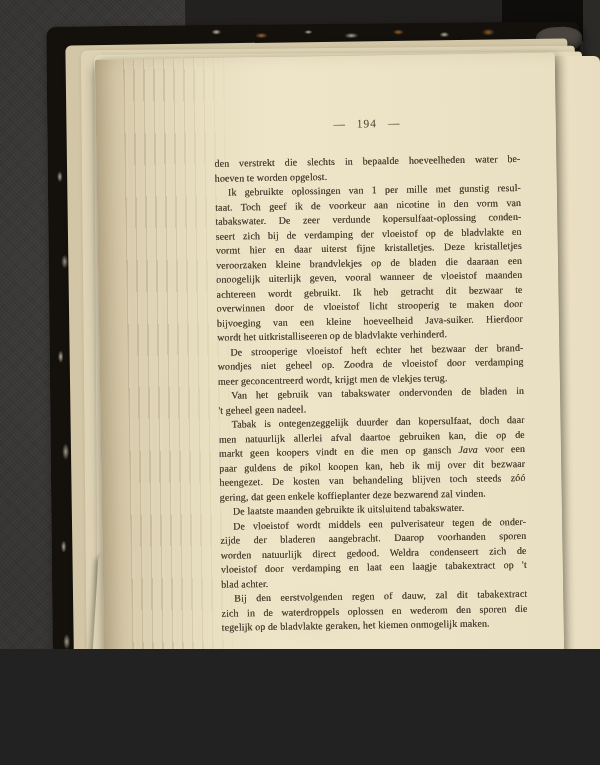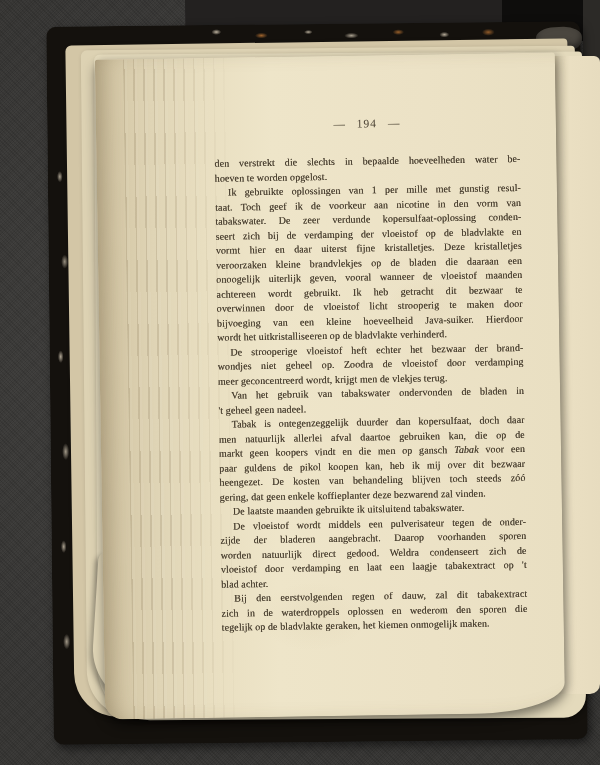--- a/index.html
+++ b/index.html
@@ -1,17 +1,17 @@
 <!DOCTYPE html>
 <html style="--bg: #3d3c3a; --cover: #14110d; --page: #eae0c4; --ink: #463c2d;"><head>
 <meta charset="utf-8">
 <style>
   html,body{margin:0;padding:0;background:#222;}
   .scene{
-    position:relative;width:600px;height:765px;overflow:hidden;
+    position:relative;width:600px;height:649px;overflow:hidden;
     background-color:var(--bg,#3d3c3a);
     background-image:
       repeating-linear-gradient(45deg, rgba(0,0,0,.10) 0 1px, transparent 1px 3px),
       repeating-linear-gradient(-45deg, rgba(255,255,255,.025) 0 1px, transparent 1px 2px),
       radial-gradient(circle at 50% 45%, rgba(255,255,255,.04), rgba(0,0,0,.12) 85%);
     font-family:"Liberation Serif", serif;
   }
   .scene > div{position:absolute;}
 
   .top-shadow-band{left:185px;top:0;width:325px;height:33px;background:#232120;transform:rotate(-0.8deg);transform-origin:left top;}
@@ -129,21 +129,21 @@
           <div class="text-line">wondjes niet geheel op. Zoodra de vloeistof door verdamping</div>
           <div class="text-line last">meer geconcentreerd wordt, krijgt men de vlekjes terug.</div>
         </div>
         <div>
           <div class="text-line indent">Van het gebruik van tabakswater ondervonden de bladen in</div>
           <div class="text-line last">'t geheel geen nadeel.</div>
         </div>
         <div>
           <div class="text-line indent">Tabak is ontegenzeggelijk duurder dan kopersulfaat, doch daar</div>
           <div class="text-line">men natuurlijk allerlei afval daartoe gebruiken kan, die op de</div>
-          <div class="text-line">markt geen koopers vindt en die men op gansch <i>Tabak</i> voor een</div>
+          <div class="text-line">markt geen koopers vindt en die men op gansch <i>Java</i> voor een</div>
           <div class="text-line">paar guldens de pikol koopen kan, heb ik mij over dit bezwaar</div>
           <div class="text-line">heengezet. De kosten van behandeling blijven toch steeds zóó</div>
           <div class="text-line last">gering, dat geen enkele koffieplanter deze bezwarend zal vinden.</div>
         </div>
         <div>
           <div class="text-line last indent">De laatste maanden gebruikte ik uitsluitend tabakswater.</div>
         </div>
         <div>
           <div class="text-line indent">De vloeistof wordt middels een pulverisateur tegen de onder-</div>
           <div class="text-line">zijde der bladeren aangebracht. Daarop voorhanden sporen</div>

